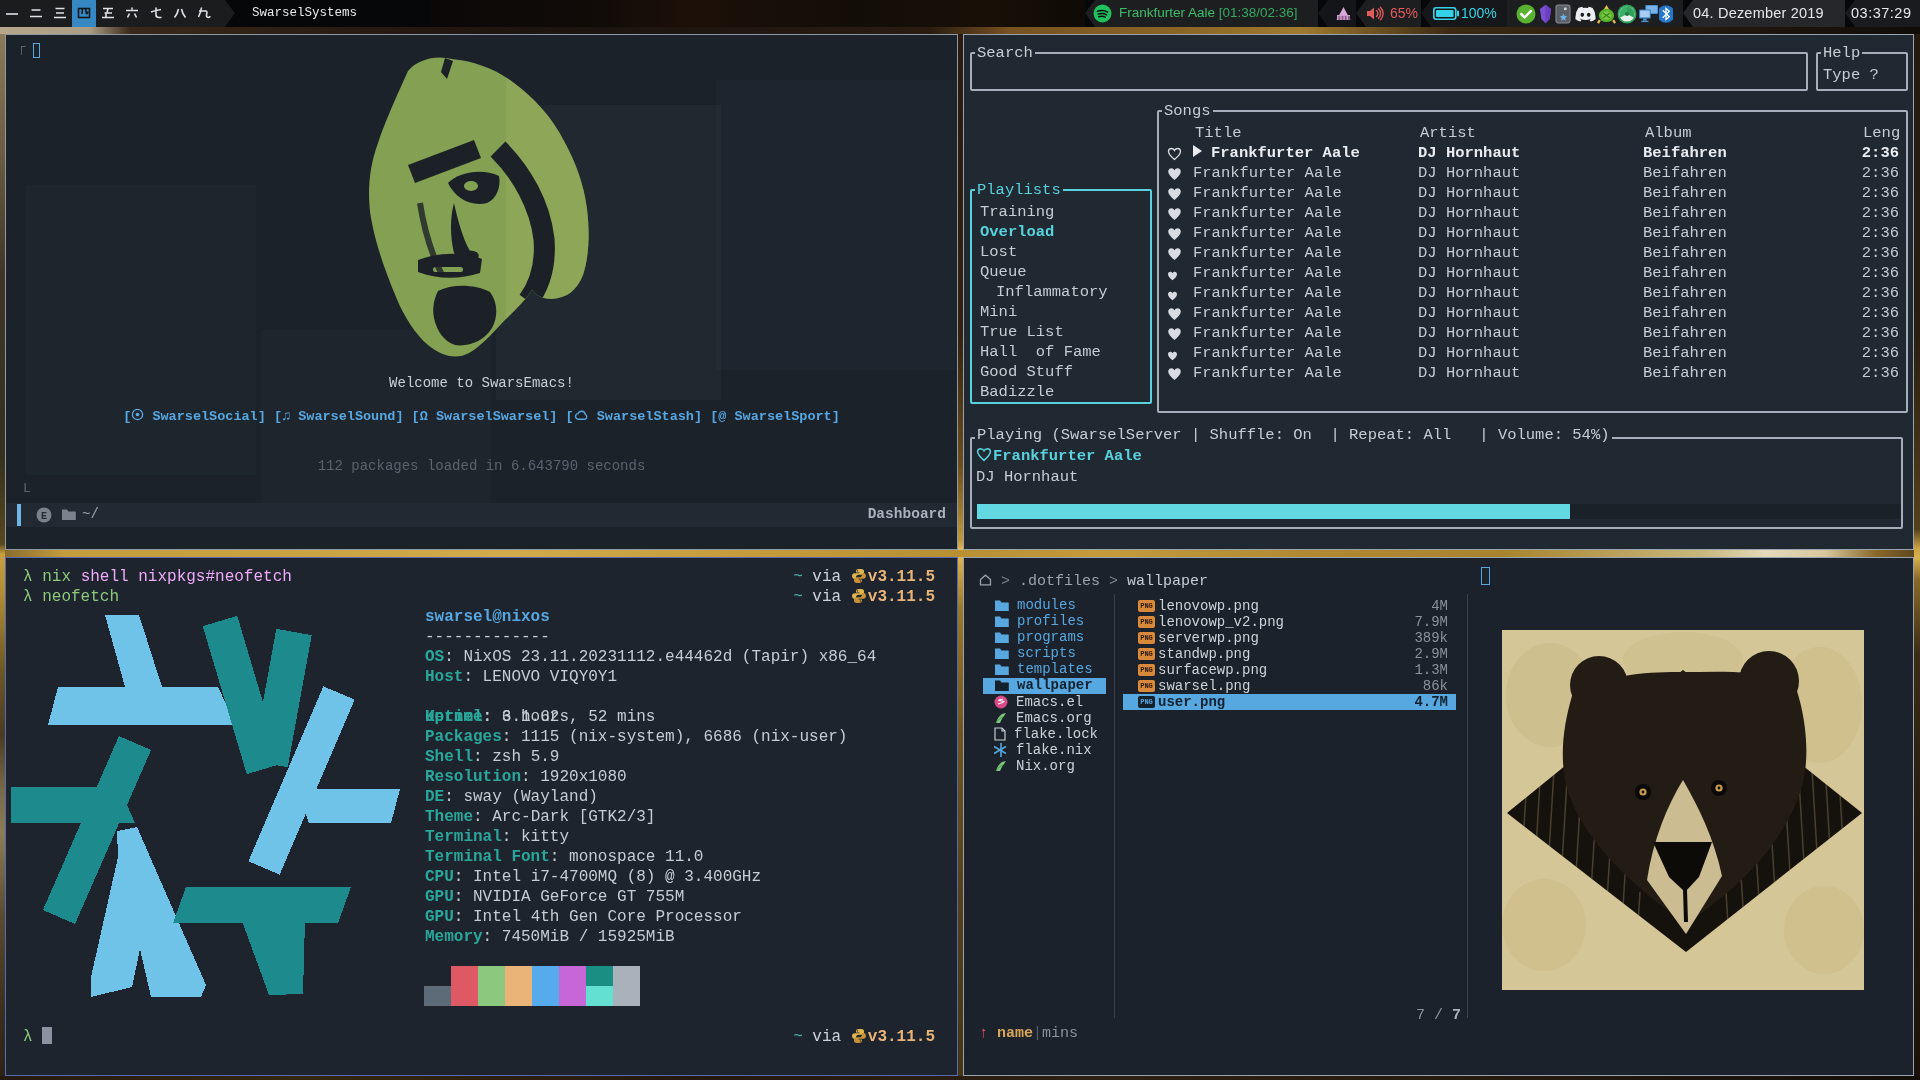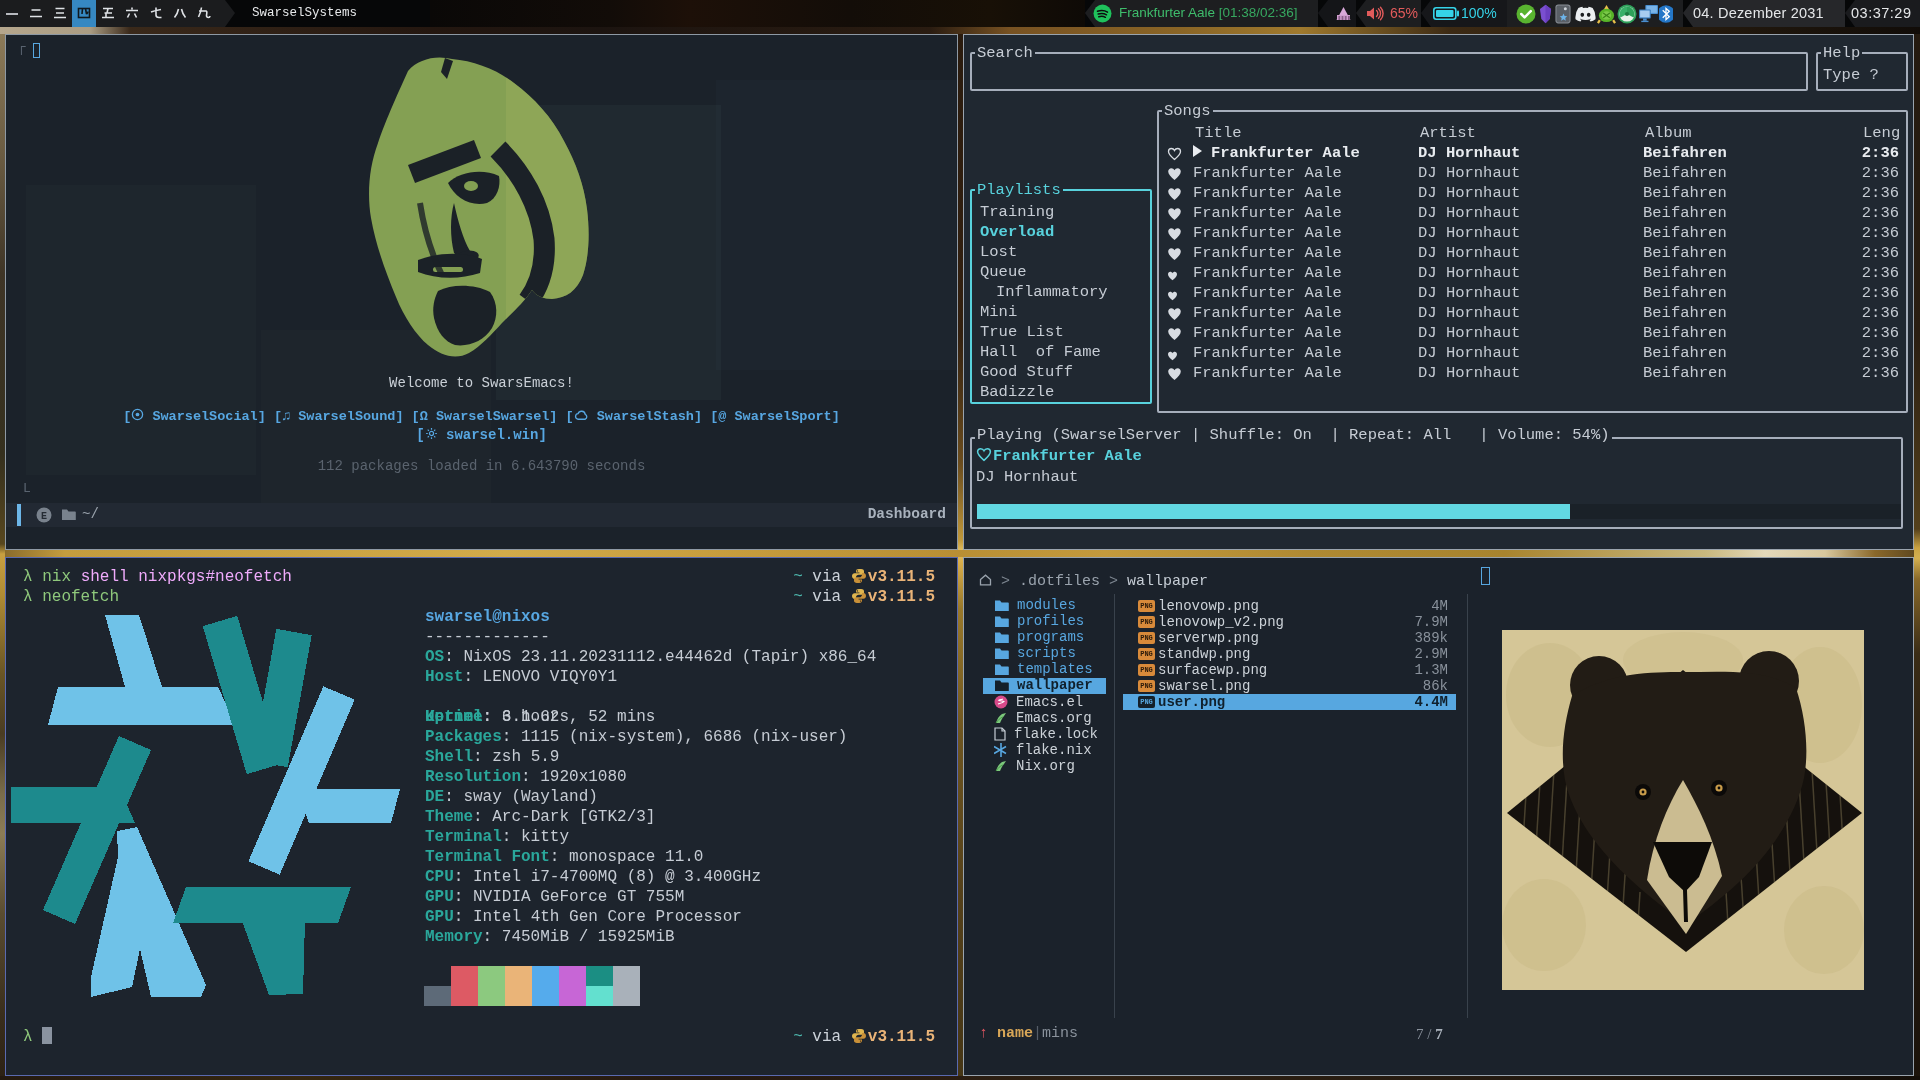--- a/index.html
+++ b/index.html
@@ -167,21 +167,21 @@
     <rect x="9.2" y="2.2" width="11.6" height="7.6" fill="#7ab4e8"></rect>
     <rect x="1" y="6" width="13" height="10" rx="1" fill="#3a7fc0"></rect>
     <rect x="2.2" y="7.2" width="10.6" height="7.6" fill="#a8cdf0"></rect>
     <rect x="5.5" y="16" width="4" height="2.5" fill="#4a8fd0"></rect>
     <rect x="3.5" y="18.5" width="8" height="1.5" fill="#4a8fd0"></rect>
   </svg>
   <svg class="abs" style="left:1659px;top:4px" width="14" height="20" viewBox="0 0 15 21">
     <circle cx="7.5" cy="10.5" r="9.5" fill="#2477c8"></circle>
     <path d="M4 6.5l7 7-3.5 3V4.5l3.5 3-7 7" stroke="#fff" stroke-width="1.4" fill="none"></path>
   </svg>
-  <div class="bartxt" style="left:1693px;color:#e4e6e8;font-size:14.5px;letter-spacing:0.2px;">04. Dezember 2031</div>
+  <div class="bartxt" style="left:1693px;color:#e4e6e8;font-size:14.5px;letter-spacing:0.2px;">04. Dezember 2019</div>
   <div class="bartxt" style="left:1851px;color:#e4e6e8;font-size:14.5px;letter-spacing:0.5px;">03:37:29</div>
 </div>
 <div id="wp-topstrip"></div>
 <div id="wp-left"></div>
 <div id="wp-midv"></div>
 <div id="wp-right"></div>
 <div id="wp-midh"></div>
 <div id="wp-bottom"></div>
 <div class="win" id="win-tl">
   <div class="abs" style="left:490px;top:70px;width:225px;height:295px;background:rgba(125,155,165,0.055);"></div>
@@ -213,26 +213,20 @@
       <path d="M64 150 C68 176 76 202 86 222" stroke="#1b2127" stroke-width="6" fill="none" opacity="0.8"></path>
     </g>
   </svg>
   <div class="ectr" style="top:339px;color:#c9cfd6;">Welcome to SwarsEmacs!</div>
   <div class="ectr" style="top:372px;color:#57a7e2;font-weight:bold;font-size:13.5px;">[<svg width="13" height="13" viewBox="0 0 14 14" style="vertical-align:-1px;">
         <circle cx="7" cy="7" r="5.5" fill="none" stroke="#57a7e2" stroke-width="1.4"></circle>
         <circle cx="7" cy="7" r="2" fill="#57a7e2"></circle>
       </svg> SwarselSocial] [♫ SwarselSound] [Ω SwarselSwarsel] [<svg width="15" height="12" viewBox="0 0 16 12" style="vertical-align:-1px;">
         <path d="M4 10.5 A3 3 0 0 1 4.3 4.6 A4 4 0 0 1 12 5.4 A2.8 2.8 0 0 1 12 10.5 Z" fill="none" stroke="#57a7e2" stroke-width="1.4"></path>
       </svg> SwarselStash] [@ SwarselSport]</div>
-  <div class="ectr" style="top:391px;color:#57a7e2;font-weight:bold;">[<svg width="13" height="13" viewBox="0 0 14 14" style="vertical-align:-1px;">
-        <g stroke="#57a7e2" stroke-width="1.3" fill="none">
-          <circle cx="7" cy="7" r="2.2"></circle>
-          <path d="M7 1.2 V3 M7 11 V12.8 M1.2 7 H3 M11 7 H12.8 M2.9 2.9 L4.2 4.2 M9.8 9.8 L11.1 11.1 M11.1 2.9 L9.8 4.2 M4.2 9.8 L2.9 11.1"></path>
-        </g>
-      </svg> swarsel.win]</div>
   <div class="ectr" style="top:422px;color:#5a636e;">112 packages loaded in 6.643790 seconds</div>
   <div class="trow" style="left:17px;top:444px;color:#5a6470;font-size:13px;">L</div>
   <div id="emode">
     <div style="position:absolute;left:11px;top:1px;width:4px;height:22px;background:#6cb6e8;"></div>
     <svg class="abs" style="left:30px;top:4px;" width="16" height="16" viewBox="0 0 16 16">
         <circle cx="8" cy="8" r="7.5" fill="#79828d"></circle>
         <text x="8" y="11.5" text-anchor="middle" font-size="10" font-weight="bold" fill="#242b33" font-family="Liberation Mono">E</text>
       </svg>
     <svg class="abs" style="left:55px;top:5px;" width="15" height="13" viewBox="0 0 15 13">
         <path d="M1 1.5h5l1.5 2H14a.8.8 0 0 1 .8.8V12H1z" fill="#79828d"></path>
@@ -447,21 +441,21 @@
           <path d="M2 12c2-3 4-5 7-6" stroke="#4a9a4a" stroke-width="1" fill="none"></path>
         </svg><span class="ynm">Nix.org</span></div>
   </div>
   <div id="midcol">
     <div class="yrow" style="top:39.5px;left:174px;"><span class="png">PNG</span><span class="ynm2">lenovowp.png</span><span class="ysz">4M</span></div>
     <div class="yrow" style="top:55.5px;left:174px;"><span class="png">PNG</span><span class="ynm2">lenovowp_v2.png</span><span class="ysz">7.9M</span></div>
     <div class="yrow" style="top:71.5px;left:174px;"><span class="png">PNG</span><span class="ynm2">serverwp.png</span><span class="ysz">389k</span></div>
     <div class="yrow" style="top:87.5px;left:174px;"><span class="png">PNG</span><span class="ynm2">standwp.png</span><span class="ysz">2.9M</span></div>
     <div class="yrow" style="top:103.5px;left:174px;"><span class="png">PNG</span><span class="ynm2">surfacewp.png</span><span class="ysz">1.3M</span></div>
     <div class="yrow" style="top:119.5px;left:174px;"><span class="png">PNG</span><span class="ynm2">swarsel.png</span><span class="ysz">86k</span></div>
-    <div class="yrow" style="top:135.5px;left:174px;"><span class="png" style="background:#14202a;color:#57a7e0;">PNG</span><span class="ynm2" style="color:#10202c;font-weight:bold;">user.png</span><span class="ysz" style="color:#10202c;font-weight:bold;">4.4M</span></div>
+    <div class="yrow" style="top:135.5px;left:174px;"><span class="png" style="background:#14202a;color:#57a7e0;">PNG</span><span class="ynm2" style="color:#10202c;font-weight:bold;">user.png</span><span class="ysz" style="color:#10202c;font-weight:bold;">4.7M</span></div>
   </div>
 
   <div style="position:absolute;left:517px;top:9px;width:9px;height:18px;border:1.5px solid #58a7e0;"></div>
 
   <svg class="abs" style="left:538px;top:72px;" width="362" height="360" viewBox="0 0 362 360">
     <defs>
         <clipPath id="dia">
           <polygon points="5,183 181,40 360,183 184,322"></polygon>
         </clipPath>
       </defs>
@@ -504,14 +498,14 @@
     <path d="M183 260 L184 292" stroke="#0d0b08" stroke-width="4"></path>
 
     <circle cx="141" cy="162" r="8" fill="#0b0908"></circle>
       <circle cx="141" cy="162" r="3.6" fill="#c89b4a"></circle>
       <circle cx="141" cy="162" r="1.4" fill="#0b0908"></circle>
     <circle cx="217" cy="158" r="8" fill="#0b0908"></circle>
       <circle cx="217" cy="158" r="3.6" fill="#c89b4a"></circle>
       <circle cx="217" cy="158" r="1.4" fill="#0b0908"></circle>
   </svg>
   <div class="trow" style="left:15px;top:466px;font-size:15px;"><span style="color:#e05561;">↑</span> <span style="color:#d8a657;font-weight:bold;">name</span><span style="color:#555d68;">|</span><span style="color:#8a929c;">mins</span></div>
-  <div class="trow" style="left:452px;top:466px;font-size:15px;color:#8a929c;font-family:Liberation Serif, serif;">7 / <span style="font-weight:bold;color:#aab2bc;">7</span></div>
+  <div class="trow" style="left:452px;top:448px;font-size:15px;color:#8a929c;">7 / <span style="font-weight:bold;color:#aab2bc;">7</span></div>
 </div>
 
 </body></html>

